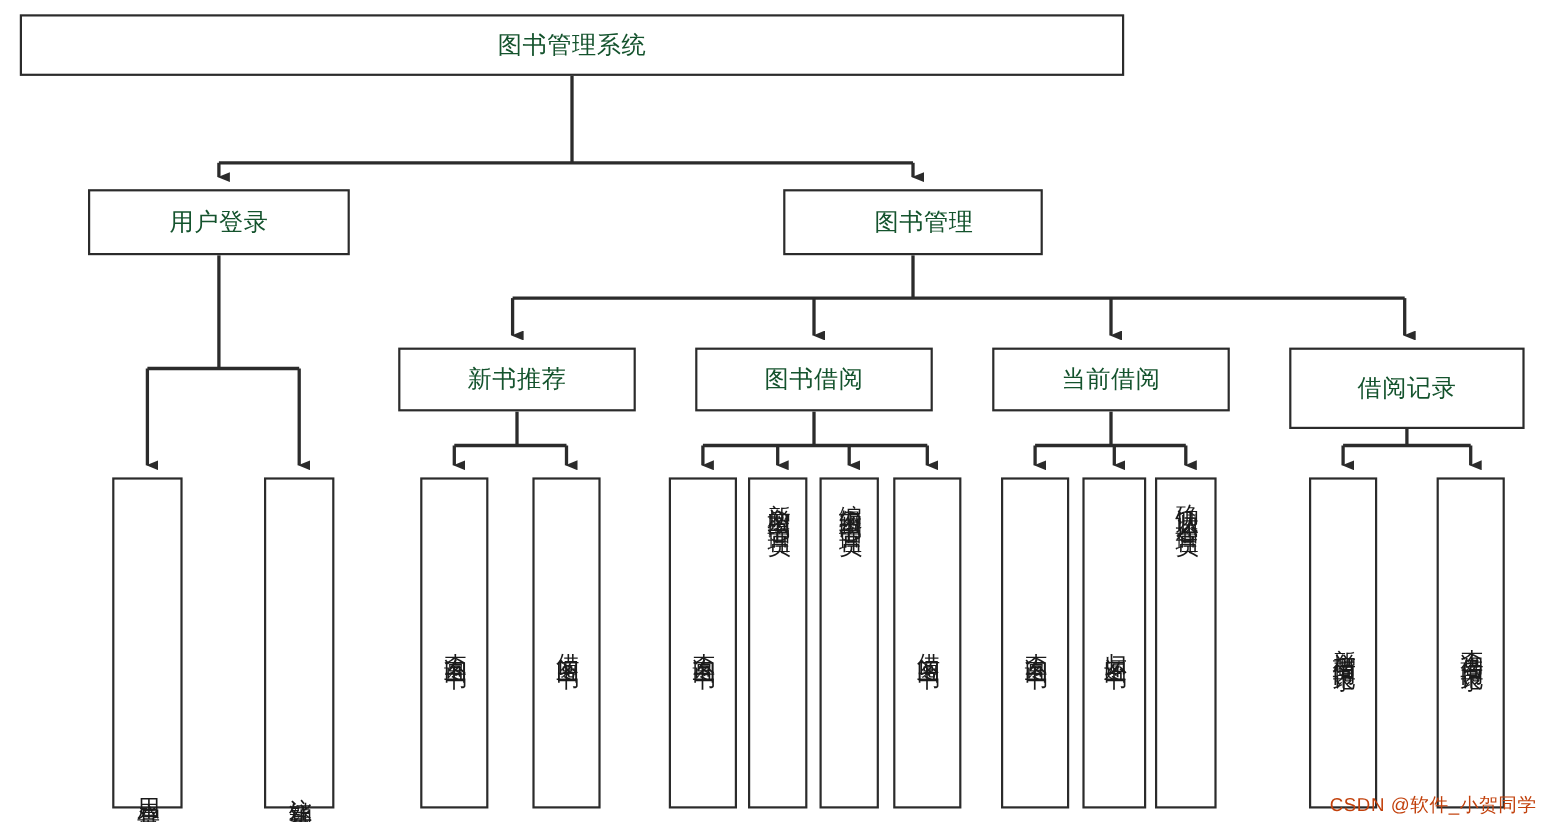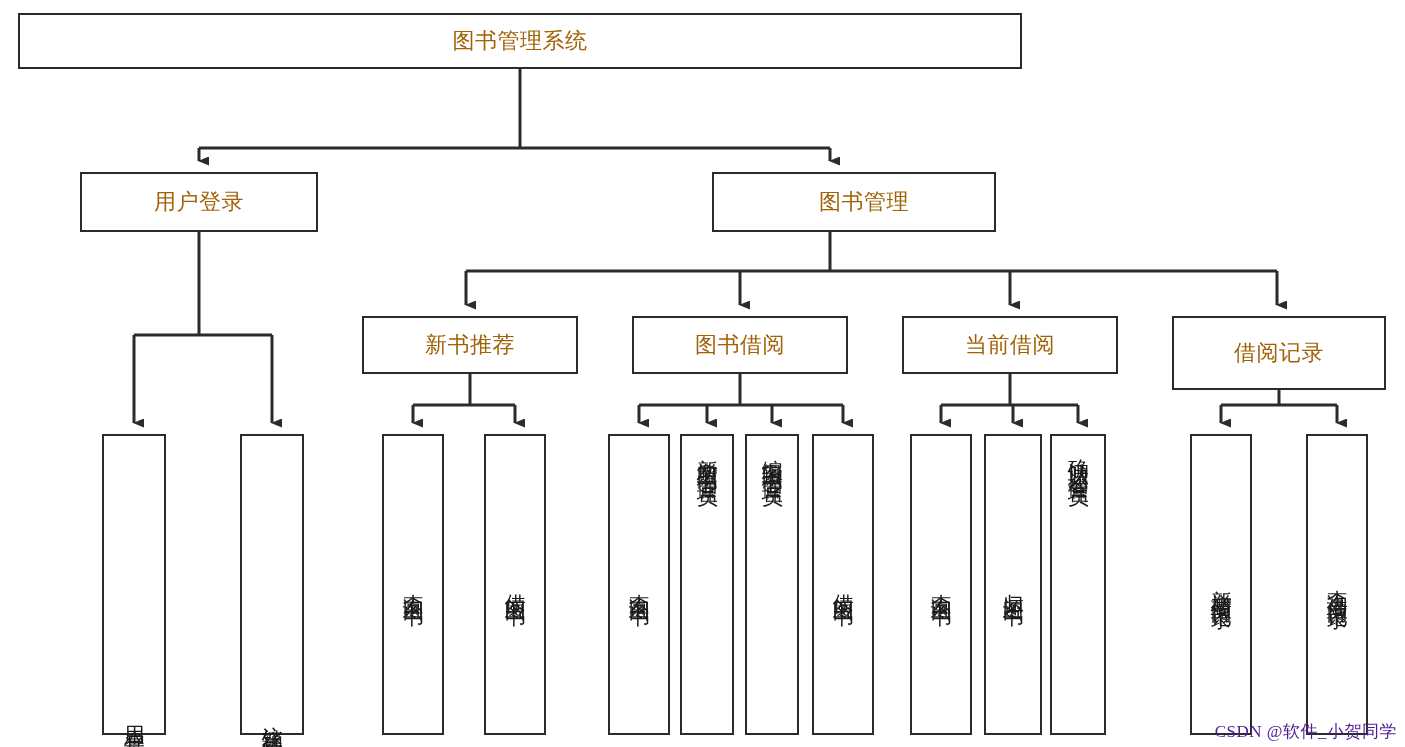--- a/index.html
+++ b/index.html
@@ -30,21 +30,21 @@
     position: absolute;
     box-sizing: border-box;
     background: #ffffff;
     border: 2px solid #2b2b2b;
     display: flex;
     align-items: center;
     justify-content: center;
   }
   .node-label-h {
     font-size: 22px;
-    color: #a16207;
+    color: #14532d;
     line-height: 1.2;
     letter-spacing: 0.5px;
     white-space: nowrap;
   }
   .node-label-v {
     writing-mode: vertical-rl;
     text-orientation: upright;
     font-size: 21px;
     color: #1a1a1a;
     letter-spacing: 4px;
@@ -63,24 +63,23 @@
   .leaf-box.bottom-v {
     align-items: flex-end;
     padding-top: 0;
     padding-bottom: 8px;
   }
   .watermark {
     position: absolute;
     right: 8px;
     bottom: 4px;
     font-size: 17px;
-    color: #4c1d95;
+    color: #c2410c;
     white-space: nowrap;
     letter-spacing: 0.5px;
-    font-family: Liberation Serif, serif;
   }
 </style>
 </head>
 <body>
 
 <div id="diagram-root">
 
   <svg class="diagram-canvas" viewBox="0 0 1405 747" xmlns="http://www.w3.org/2000/svg">
     <defs>
       <marker id="arrowhead" markerWidth="9" markerHeight="11" refX="4.5" refY="10" orient="auto" markerUnits="userSpaceOnUse">
@@ -124,21 +123,21 @@
       </g>
   </svg>
 
   <div id="node-layer">
       <div class="node-box" style="left: 18px; top: 13px; width: 1004px; height: 56px;">
         <span class="node-label-h">图书管理系统</span>
       </div>
       <div class="node-box" style="left: 80px; top: 172px; width: 238px; height: 60px;">
         <span class="node-label-h">用户登录</span>
       </div>
-      <div class="node-box" style="left: 712px; top: 172px; width: 284px; height: 60px; padding-left: 20px;">
+      <div class="node-box" style="left: 712px; top: 172px; width: 236px; height: 60px; padding-left: 20px;">
         <span class="node-label-h">图书管理</span>
       </div>
       <div class="node-box" style="left: 362px; top: 316px; width: 216px; height: 58px;">
         <span class="node-label-h">新书推荐</span>
       </div>
       <div class="node-box" style="left: 632px; top: 316px; width: 216px; height: 58px; text-align: center;">
         <span class="node-label-h">图书借阅</span>
       </div>
       <div class="node-box" style="left: 902px; top: 316px; width: 216px; height: 58px; justify-content: center;">
         <span class="node-label-h">当前借阅</span>

